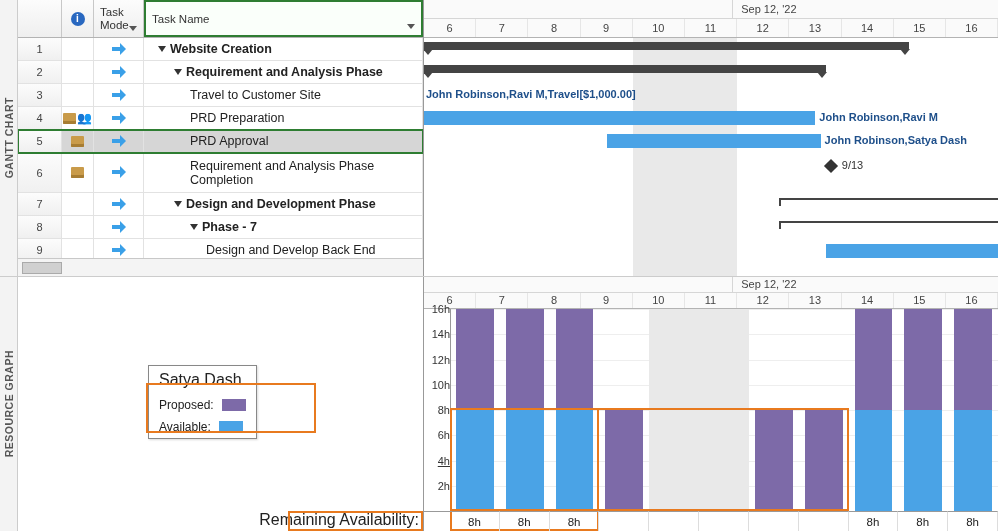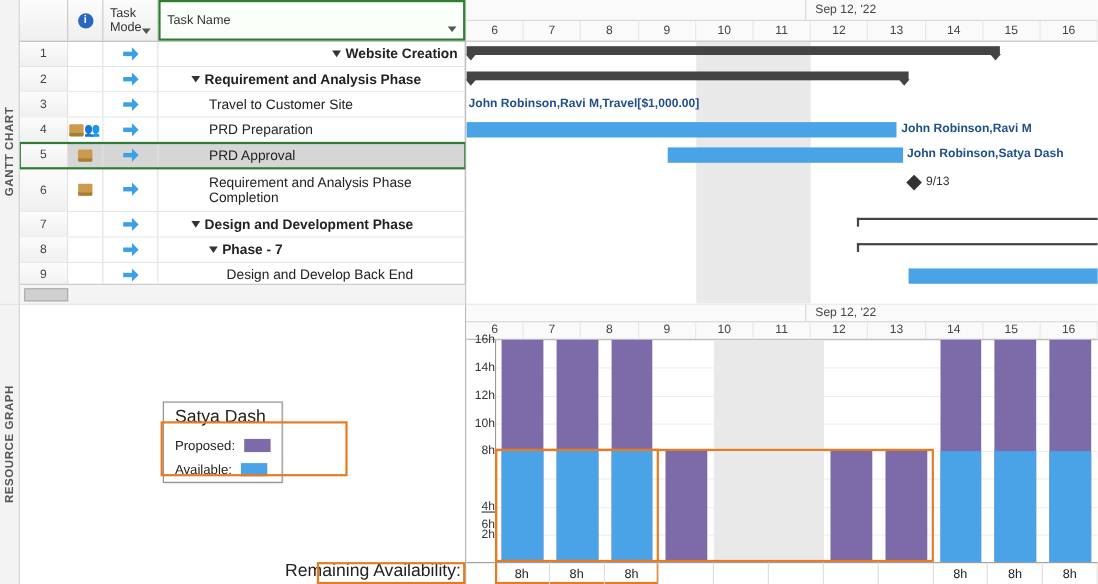--- a/index.html
+++ b/index.html
@@ -26,21 +26,21 @@
   .gr { display: flex; height: 23px; border-bottom: 1px solid #e2e2e2; background: #fff; align-items: center; }
   .gr.sel { background: #d6d6d6; }
   .gr.sel.outlined { outline: 2px solid #2e7d32; outline-offset: -1px; }
   .gr.tall { height: 40px; }
   .gc { border-right: 1px solid #e2e2e2; height: 100%; display: flex; align-items: center; }
   .gc-id { width: 44px; justify-content: center; background: linear-gradient(#fcfcfc,#f0f0f0); font-size: 11px; color: #444; }
   .gc-info { width: 32px; justify-content: center; gap:1px; }
   .gc-mode { width: 50px; justify-content: center; }
   .gc-name { flex: 1; padding: 0 6px; font-size: 12.5px; }
   .gc-name.bold { font-weight: 700; }
-  .ind1 { padding-left: 14px; justify-content: flex-end; }
+  .ind1 { padding-left: 14px; }
   .ind2 { padding-left: 30px; }
   .ind3 { padding-left: 46px; }
   .ind4 { padding-left: 62px; }
   .caret { display:inline-block; width:0;height:0;border-left:4px solid transparent;border-right:4px solid transparent;border-top:6px solid #333; margin-right:4px; vertical-align: middle;}
   .note-ic { width: 13px; height: 11px; background: #c99b4a; display:inline-block; border-radius:1px; box-shadow: inset 0 -3px 0 #a77d33;}
   .people-ic { display:inline-block; font-size:12px; color:#8b3a2a; }
   .sched-ic { display:inline-block; width:14px; height:11px; position:relative; }
   .sched-ic::before { content:""; position:absolute; left:0; top:3px; width:9px; height:4px; background:#3aa0e8; }
   .sched-ic::after { content:""; position:absolute; right:0; top:-1px; width:0;height:0; border-top:6px solid transparent; border-bottom:6px solid transparent; border-left:6px solid #3aa0e8; }
 
@@ -310,21 +310,21 @@
           <div class="ylab" style="top: 0px;">16h</div>
           <div class="gridline" style="top: 25.25px;"></div>
           <div class="ylab" style="top: 25.25px;">14h</div>
           <div class="gridline" style="top: 50.5px;"></div>
           <div class="ylab" style="top: 50.5px;">12h</div>
           <div class="gridline" style="top: 75.75px;"></div>
           <div class="ylab" style="top: 75.75px;">10h</div>
           <div class="gridline" style="top: 101px;"></div>
           <div class="ylab" style="top: 101px;">8h</div>
           <div class="gridline" style="top: 126.25px;"></div>
-          <div class="ylab" style="top: 126.25px; margin-top: 42px;">6h</div>
+          <div class="ylab" style="top: 126.25px;">6h</div>
           <div class="gridline" style="top: 151.5px;"></div>
           <div class="ylab" style="top: 151.5px; text-decoration: underline;">4h</div>
           <div class="gridline" style="top: 176.75px;"></div>
           <div class="ylab" style="top: 176.75px;">2h</div>
           <div class="yax"></div>
           <div class="weekend" style="left: 225.273px; width: 99.6364px; top: 0px; bottom: 0px;"></div>
           <div class="rgbar purple" style="left: 31.9782px; width: 37.8618px; height: 202px;"></div>
           <div class="rgbar blue" style="left: 31.9782px; width: 37.8618px; height: 101px;"></div>
           <div class="rgbar purple" style="left: 81.7964px; width: 37.8618px; height: 202px;"></div>
           <div class="rgbar blue" style="left: 81.7964px; width: 37.8618px; height: 101px;"></div>

